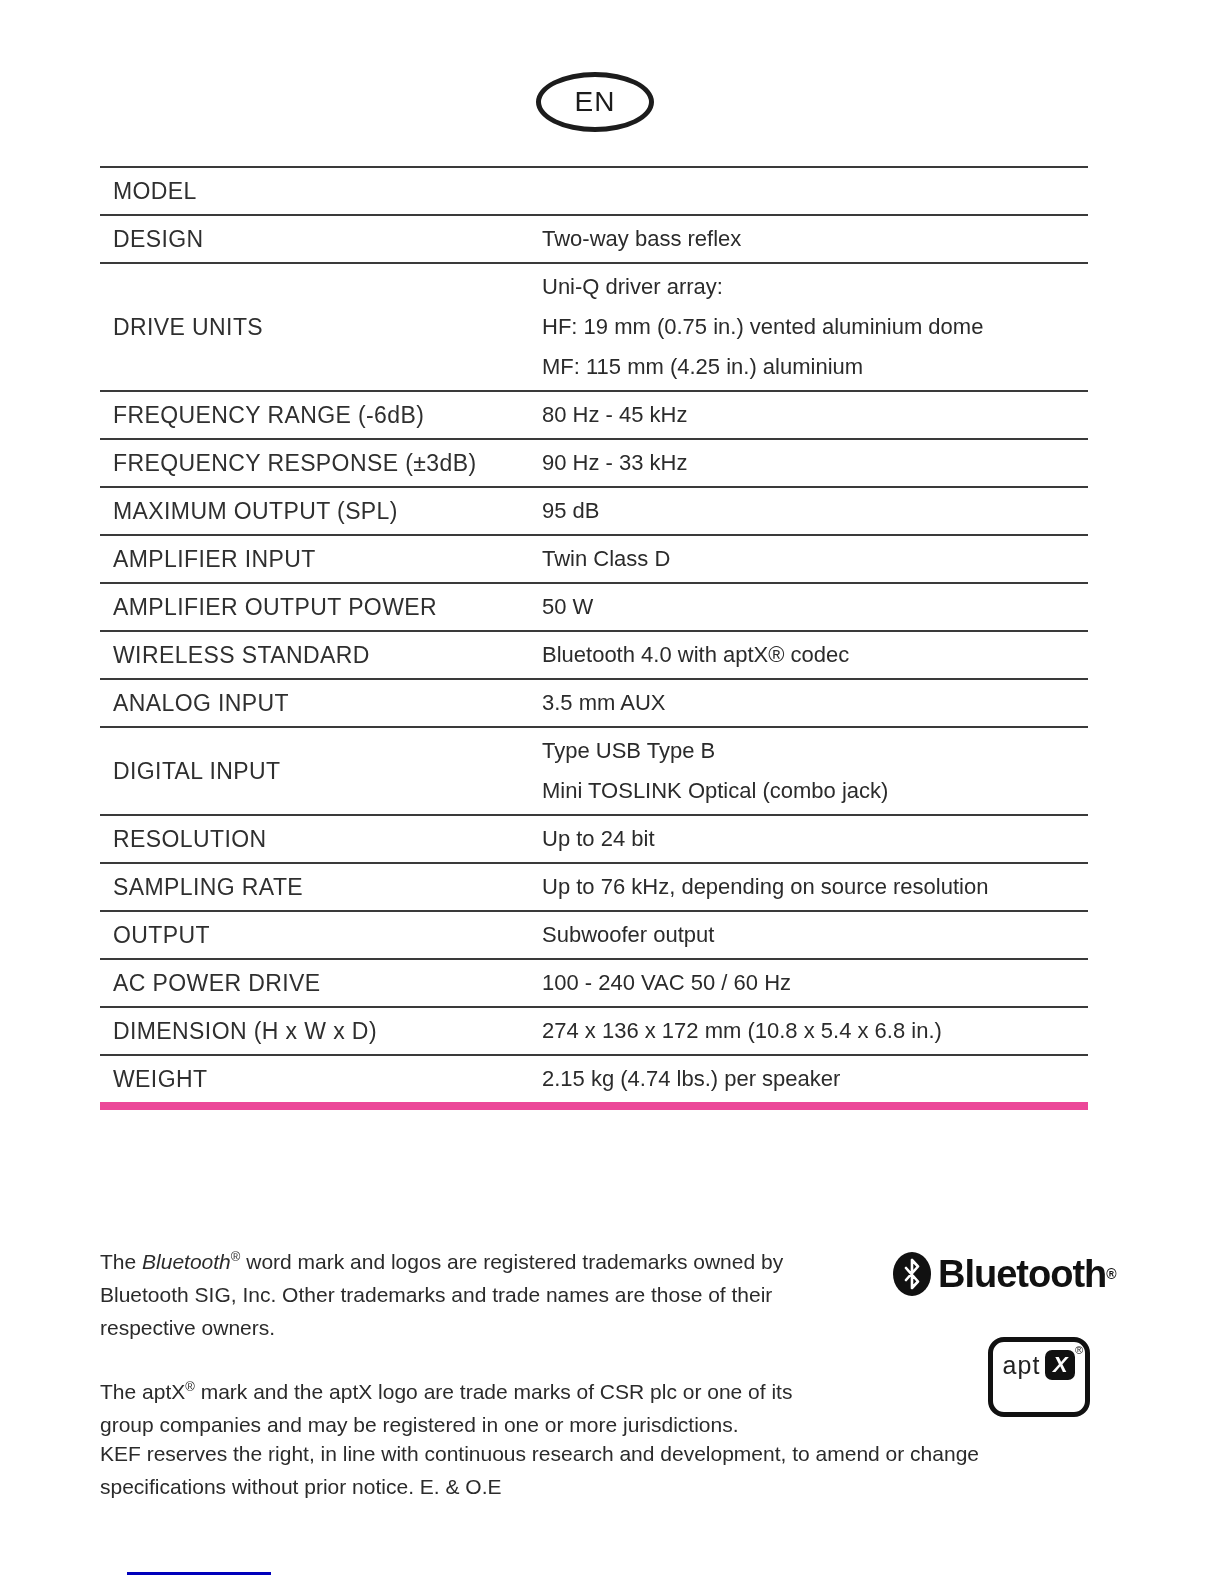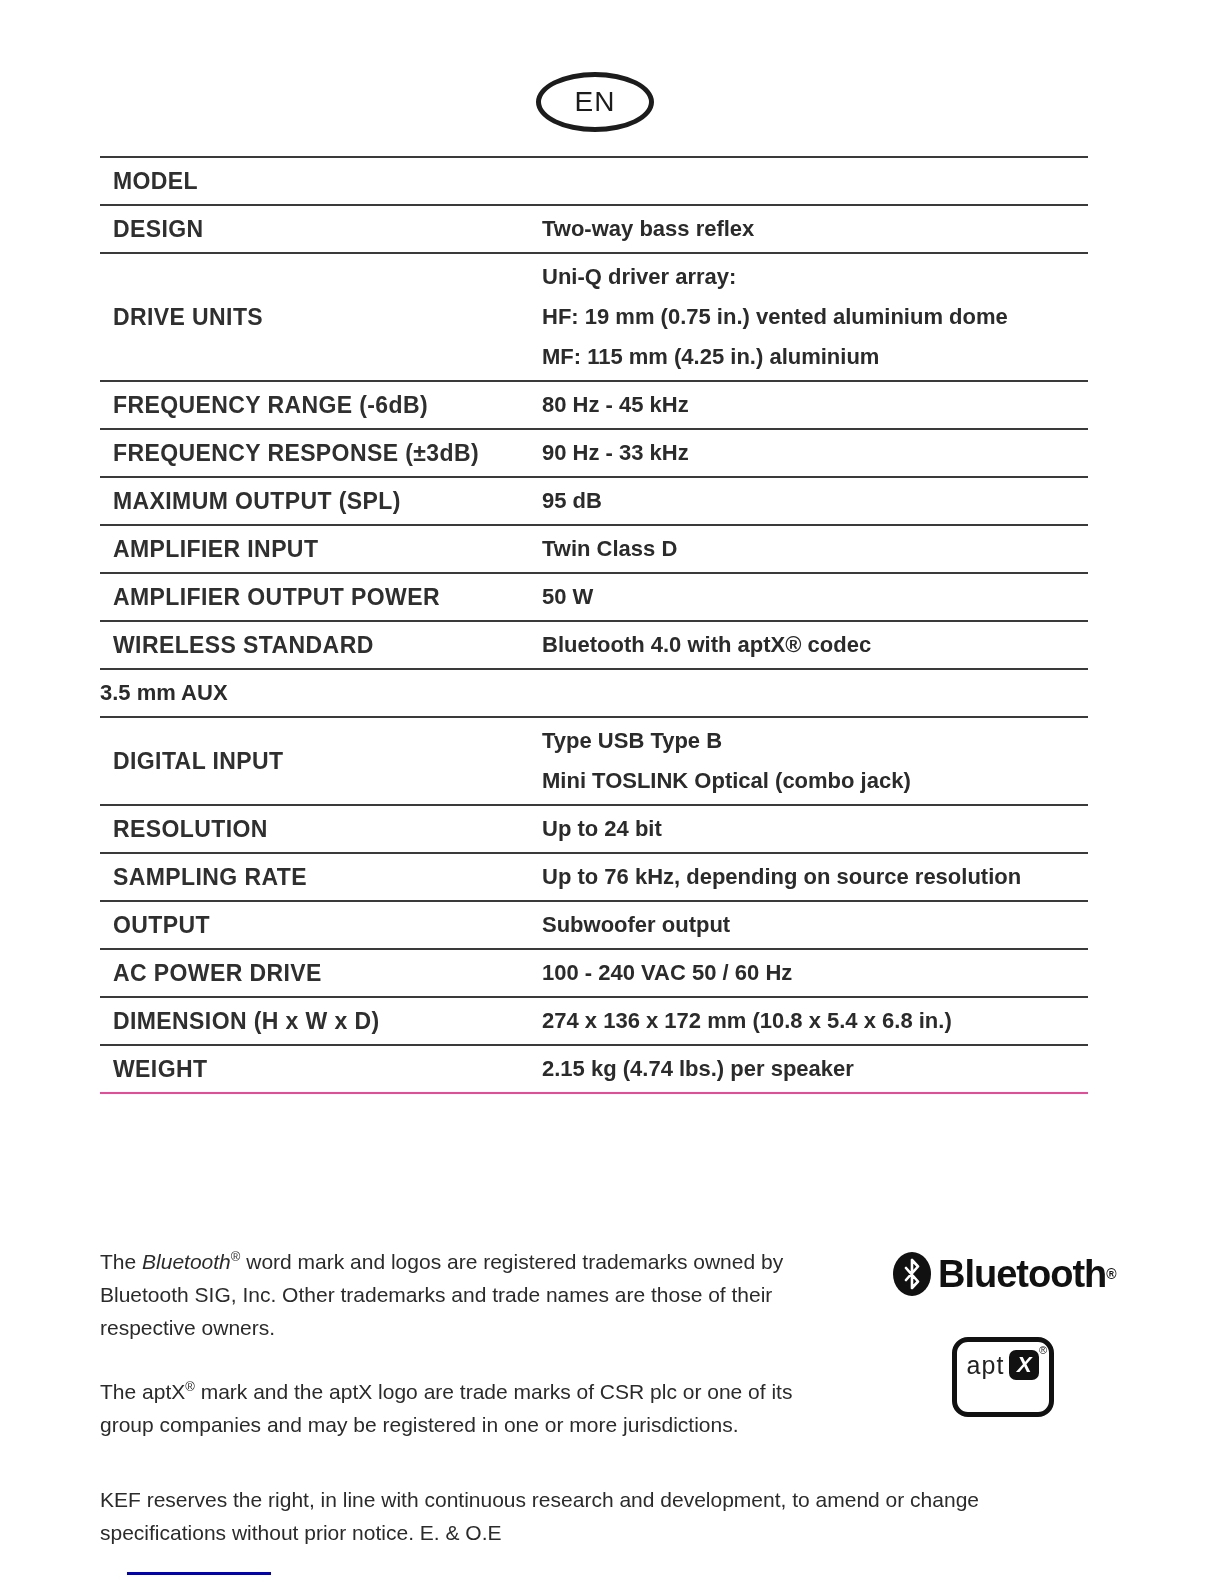--- a/index.html
+++ b/index.html
@@ -18,24 +18,23 @@
     position: absolute; left: 536px; top: 72px;
     width: 118px; height: 60px;
     border: 5px solid #1c1c1c;
     border-radius: 50%;
     display: flex; align-items: center; justify-content: center;
     font-size: 28px; letter-spacing: 1px; color: #1c1c1c;
   }
 
   
   .spec-table {
-    position: absolute; left: 100px; top: 156px;
+    position: absolute; left: 100px; top: 166px;
     width: 988px;
-    border-bottom: 2px solid #ec4899;
-    font-weight: bold;
+    border-bottom: 8px solid #ec4899;
   }
   .spec-row {
     display: flex; align-items: center;
     border-top: 2px solid #3a3a3a;
     padding: 3px 0;
   }
   .spec-label {
     width: 442px; padding-left: 13px;
     font-size: 23px; line-height: 40px;
     letter-spacing: 0.4px;
@@ -67,21 +66,21 @@
     margin-right: 7px;
   }
   .bt-wordmark {
     font-size: 38px; font-weight: bold; letter-spacing: -1px;
     line-height: 44px;
   }
   .bt-reg { font-size: 14px; vertical-align: 20px; font-weight: bold; }
 
   
   .aptx-logo {
-    position: absolute; left: 952px; top: 1337px;
+    position: absolute; left: 988px; top: 1337px;
     width: 102px; height: 80px;
     border: 5px solid #111;
     border-radius: 16px;
     background: #fff;
     overflow: hidden;
   }
   .aptx-top {
     height: 46px;
     display: flex; align-items: center; justify-content: center;
     position: relative;
@@ -102,21 +101,21 @@
   }
   .aptx-csr {
     height: 24px; background: #111;
     display: flex; align-items: center; justify-content: center;
     color: #fff; font-weight: bold; font-style: italic;
     font-size: 18px; letter-spacing: 1.5px; margin-top: 28px;
   }
 
   
   .footer-note {
-    position: absolute; left: 100px; top: 1483px;
+    position: absolute; left: 100px; top: 1437px;
     width: 925px; font-size: 21px; line-height: 33px; color: #2b2b2b;
   }
   .footer-note p { margin: 0; }
 
   .link-underline {
     position: absolute; left: 127px; top: 1572px;
     width: 144px; height: 3px; background: #0000bb;
   }
 </style>
 </head>
@@ -184,20 +183,21 @@
   </div>
 
   <div class="spec-row">
     <div class="spec-label">WIRELESS STANDARD</div>
     <div class="spec-value">
       <p>Bluetooth 4.0 with aptX® codec</p>
     </div>
   </div>
 
   <div class="spec-row">
+    <div class="spec-label">ANALOG INPUT</div>
     <div class="spec-value">
       <p>3.5 mm AUX</p>
     </div>
   </div>
 
   <div class="spec-row">
     <div class="spec-label">DIGITAL INPUT</div>
     <div class="spec-value">
       <p>Type USB Type B</p>
       <p>Mini TOSLINK Optical (combo jack)</p>

